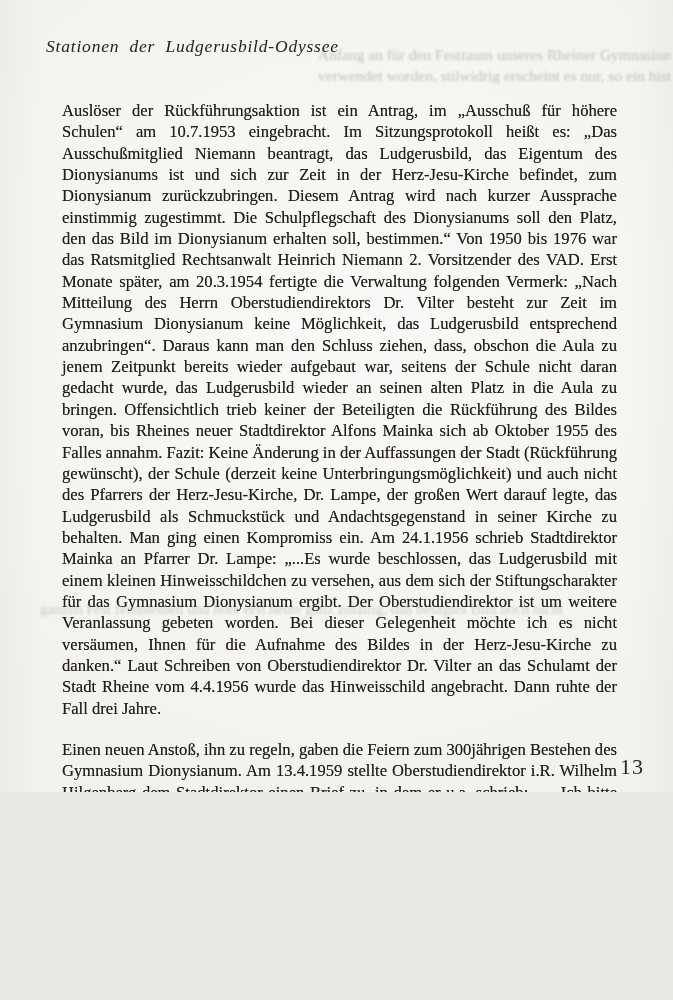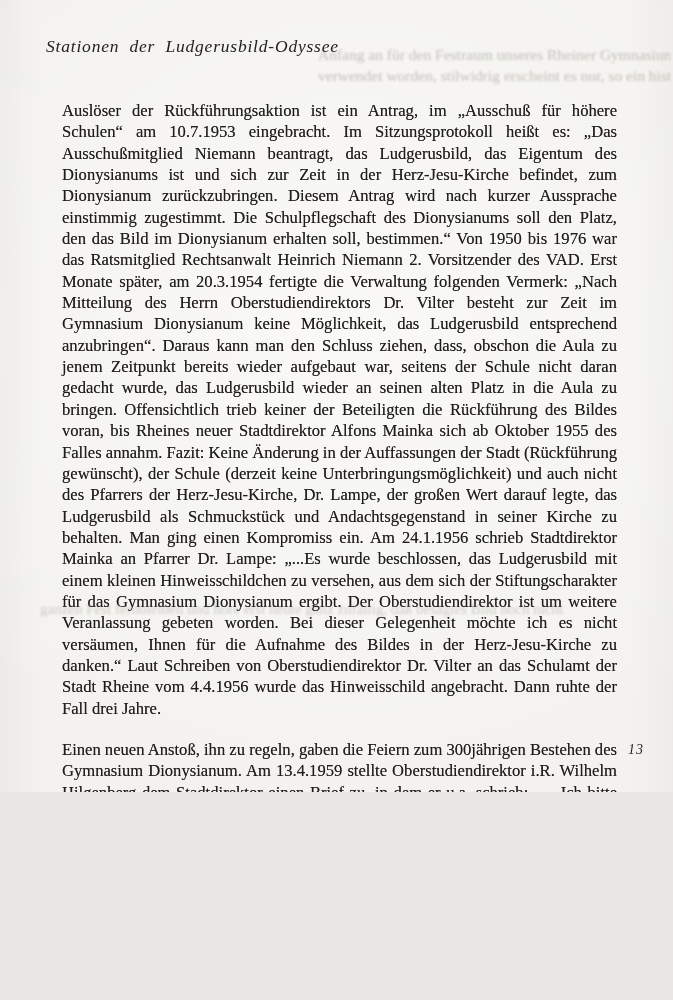--- a/index.html
+++ b/index.html
@@ -69,25 +69,24 @@
   }
   .body-text p {
     margin: 16px;
   }
   .body-text p.second {
     margin-top: 20px;
   }
   .page-number {
     position: absolute;
     right: 29px;
-    bottom: 34px;
-    font-size: 14px;
+    bottom: 12px;
+    font-size: 22px;
     letter-spacing: 1px;
     color: #2a2825;
-    font-style: italic;
   }
 </style>
 </head>
 <body>
 
 <div class="page">
 
   <div class="ghost ghost-top">
     <div>Anfang an für den Festraum unseres Rheiner Gymnasiums neu gestaltet worden und</div>
     <div>verwendet worden, stilwidrig erscheint es nur, so ein historisches Gemälde zur Aus-</div>

